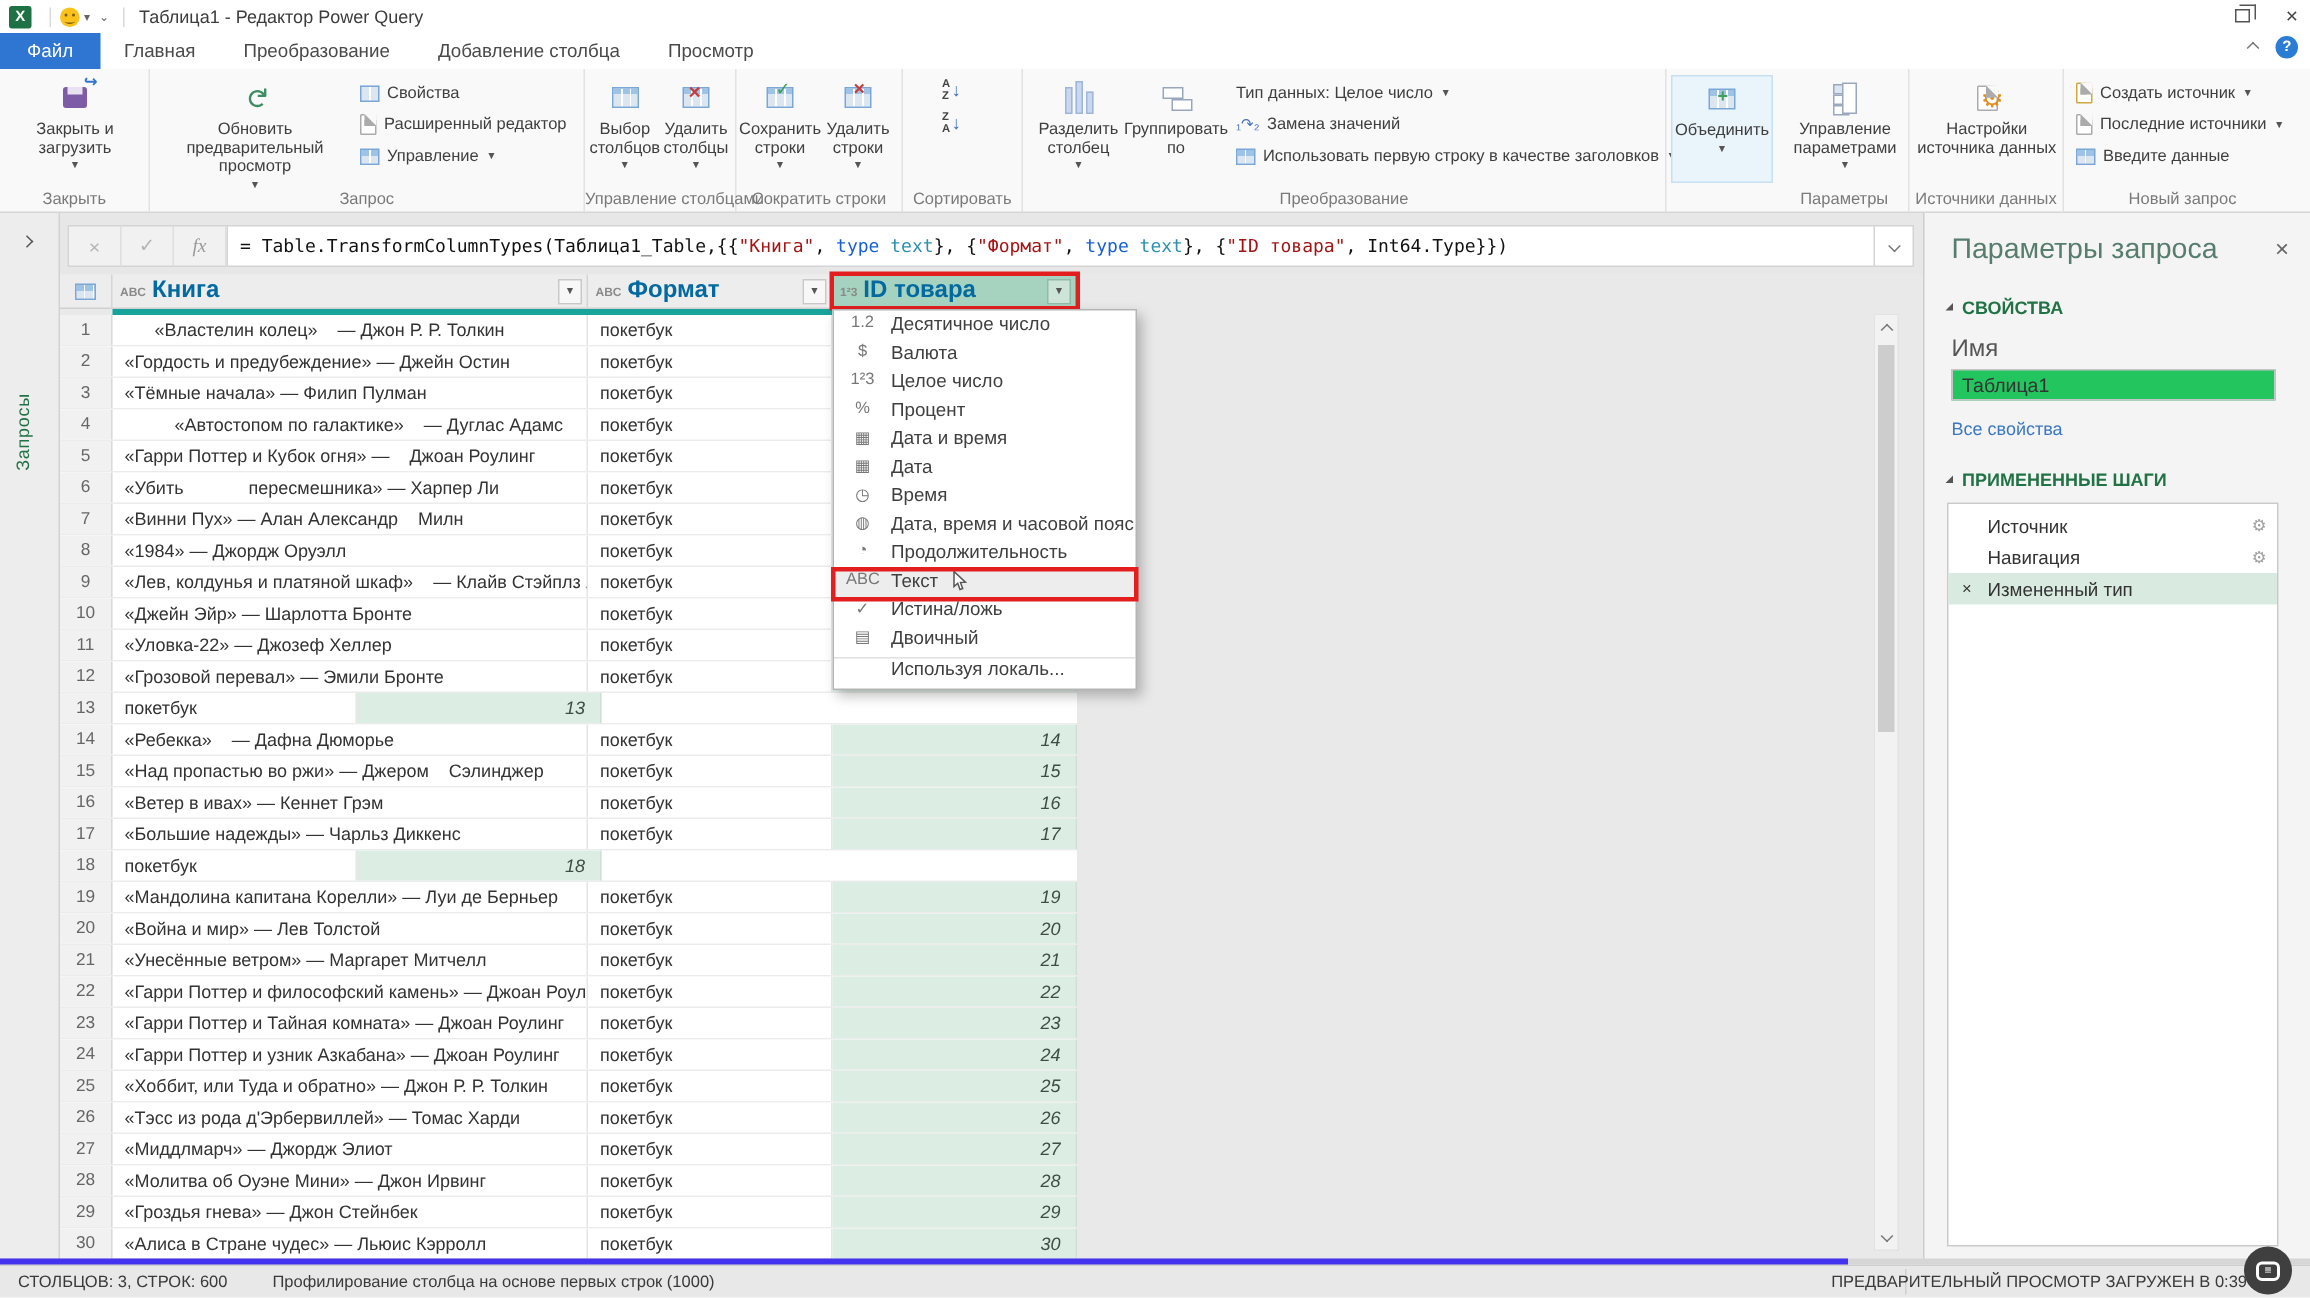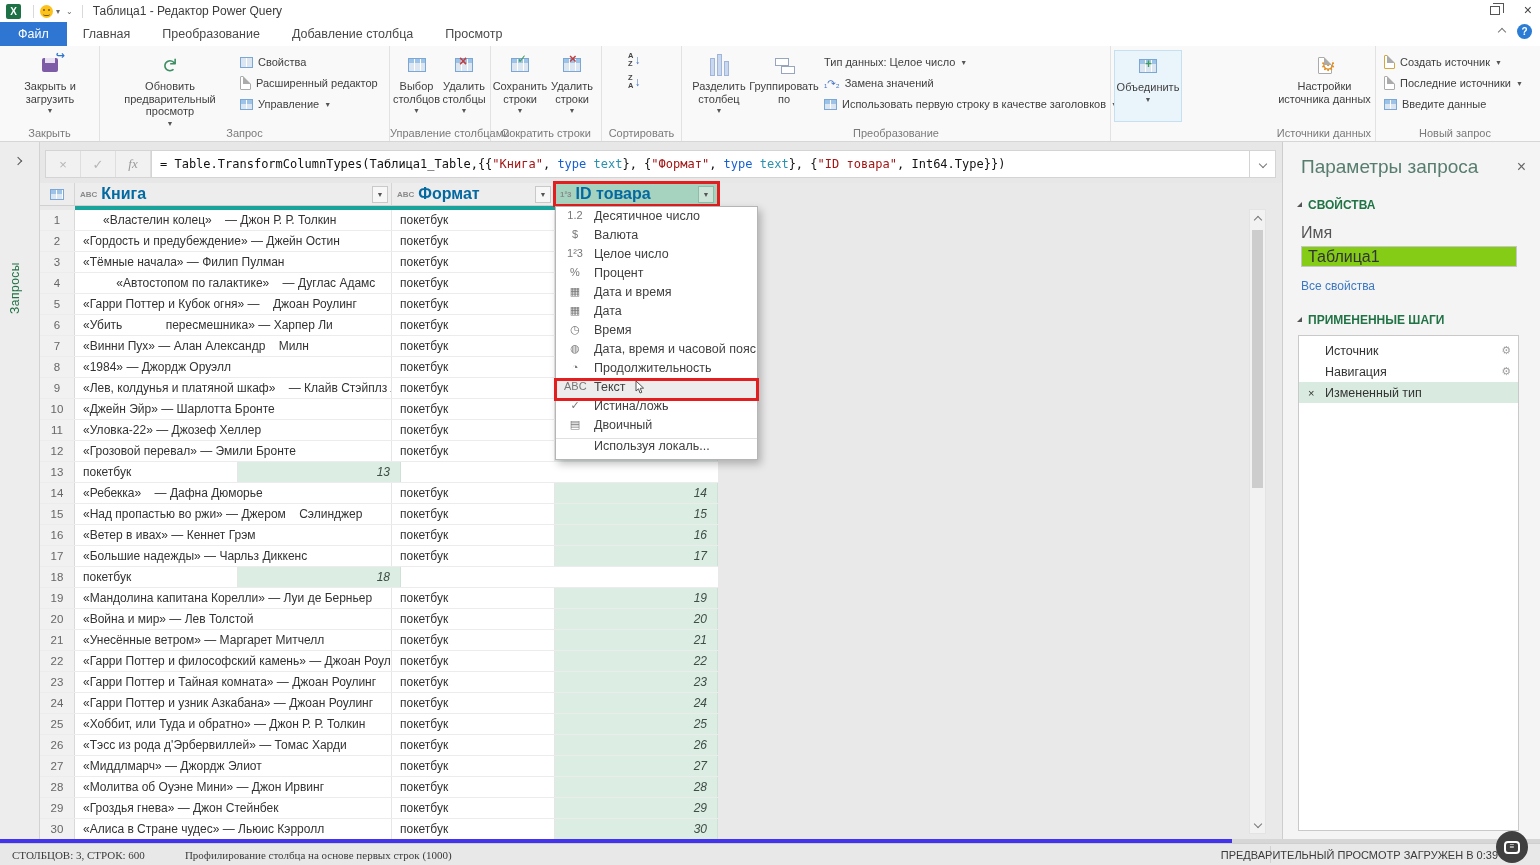--- a/index.html
+++ b/index.html
@@ -119,33 +119,33 @@
   .vs-up { top:2px; } .vs-down { bottom:2px; }
   .vs-thumb { position:absolute; left:2px; top:20px; width:11px; height:258px; background:#cdcdcd; }
 
   
   .side-panel { position:absolute; right:0; top:0; bottom:0; width:258px; background:#f4f4f4; border-left:1px solid #cdcdcd; }
   .sp-title { display:flex; align-items:center; justify-content:space-between; padding:14px 14px 0 18px; font-size:19px; color:#577d6e; }
   .sp-close { color:#666; font-size:16px; }
   .sp-sec { margin:20px 0 0 14px; font-size:12px; font-weight:bold; color:#217346; display:flex; align-items:center; gap:6px; }
   .tri { width:0; height:0; border-left:5px solid transparent; border-bottom:5px solid #555; transform:translateY(-1px); }
   .sp-lbl { margin:12px 0 4px 18px; font-size:16px; color:#555; }
-  .sp-input { margin-left:18px; width:216px; height:21px; border:1px solid #c6c6c6; background:#84cc16; font-size:16px; color:#333; display:flex; align-items:center; padding-left:6px; }
+  .sp-input { margin-left:18px; width:216px; height:21px; border:1px solid #c6c6c6; background:#22c55e; font-size:13px; color:#333; display:flex; align-items:center; padding-left:6px; }
   .sp-link { margin:12px 0 0 18px; font-size:12px; color:#3b78c3; }
   .steps-box { margin:8px 0 0 15px; width:221px; height:496px; background:#fff; border:1px solid #c9c9c9; padding-top:4px; }
   .step { height:21px; display:flex; align-items:center; font-size:12.5px; color:#333; position:relative; padding-left:26px; }
   .step.selected { background:#d9ebe0; }
   .step .del { position:absolute; left:9px; color:#333; font-size:11px; }
   .step .gear { position:absolute; right:7px; color:#a0a0a0; font-size:11px; }
 
   
   .progress-track { position:absolute; left:0; top:839px; width:100%; height:4px; background:#d6d6d6; z-index:20; }
   .progress-fill { height:4px; background:#4433ee; width:1225px; }
   .statusbar { position:absolute; left:0; top:843px; right:0; height:22px; background:#e8e8e8; border-top:1px solid #cfcfcf; display:flex; align-items:center; font-size:11px; color:#3a3a3a; }
-  .sb-left { padding-left:12px; display:flex; gap:40px;font-family:Liberation Serif, serif; }
+  .sb-left { padding-left:12px; display:flex; gap:30px; }
   .sb-right { position:absolute; right:42px; }
   .sb-div { position:absolute; left:1270px; top:2px; bottom:2px; width:1px; background:#d0d0d0; }
   .video-badge { position:absolute; right:12px; top:831px; width:32px; height:32px; border-radius:50%; background:#3f3f3f; z-index:30; display:flex; align-items:center; justify-content:center; }
   .vb-ic { width:16px; height:13px; border:2px solid #fff; border-radius:4px; color:#fff; font-size:8px; display:flex; align-items:center; justify-content:center; line-height:0; }
 </style>
 </head>
 <body>
 
 <div class="app">
 
@@ -317,20 +317,30 @@
         <span class="icw">
             <span class="ic-grid" style="position:relative;">
               <span class="ov green" style="left:5px;top:-2px;font-size:12px;">+</span>
             </span>
           </span>
         <span>Объединить</span>
           <span class="arr">▼</span>
       </div>
     </div>
 
+    <div class="grp g-params">
+      <div class="bb" style="left:2px;width:82px;">
+        <span class="icw">
+            <span class="ic-params"></span>
+          </span>
+        <span>Управление параметрами</span>
+          <span class="arr">▼</span>
+      </div>
+      <div class="grp-label">Параметры</div>
+    </div>
 
     <div class="grp g-ds">
       <div class="bb" style="left:2px;width:99px;">
         <span class="icw">
             <span class="ic-page" style="position:relative;">
               <span class="ov ic-gear-orange" style="left:2px;top:2px;">⚙</span>
             </span>
           </span>
         <span>Настройки источника данных</span>
       </div>

